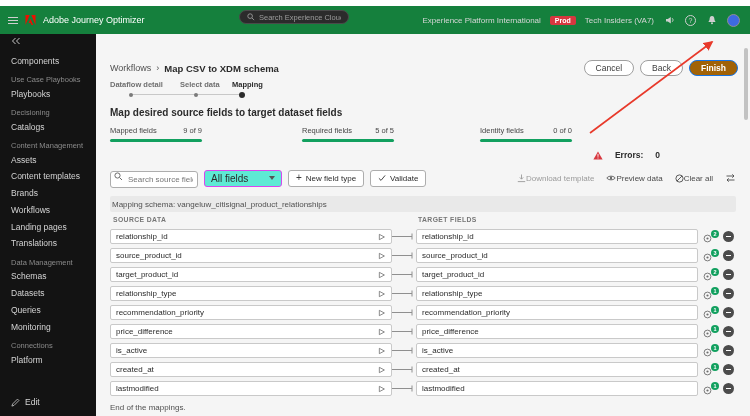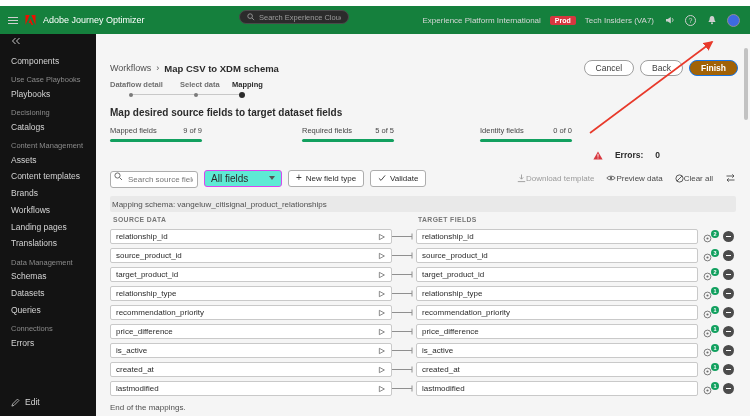--- a/index.html
+++ b/index.html
@@ -174,22 +174,23 @@
   <div class="sb-item">Assets</div>
   <div class="sb-item">Content templates</div>
   <div class="sb-item">Brands</div>
   <div class="sb-item">Workflows</div>
   <div class="sb-item">Landing pages</div>
   <div class="sb-item">Translations</div>
   <div class="sb-section">Data Management</div>
   <div class="sb-item">Schemas</div>
   <div class="sb-item">Datasets</div>
   <div class="sb-item">Queries</div>
+  <div class="sb-item">Monitoring</div>
   <div class="sb-section">Connections</div>
-  <div class="sb-item">Errors</div>
+  <div class="sb-item">Platform</div>
   <div class="sb-edit">
     <span style="display:flex;">
       <svg width="9" height="9" viewBox="0 0 10 10">
           <path d="M1 9 L1.8 6.6 L7.2 1.2 L8.8 2.8 L3.4 8.2 Z" fill="none" stroke="#c9c9c9" stroke-width="0.9"></path>
         </svg>
     </span>
     <span>Edit</span>
   </div>
 </div>
 

